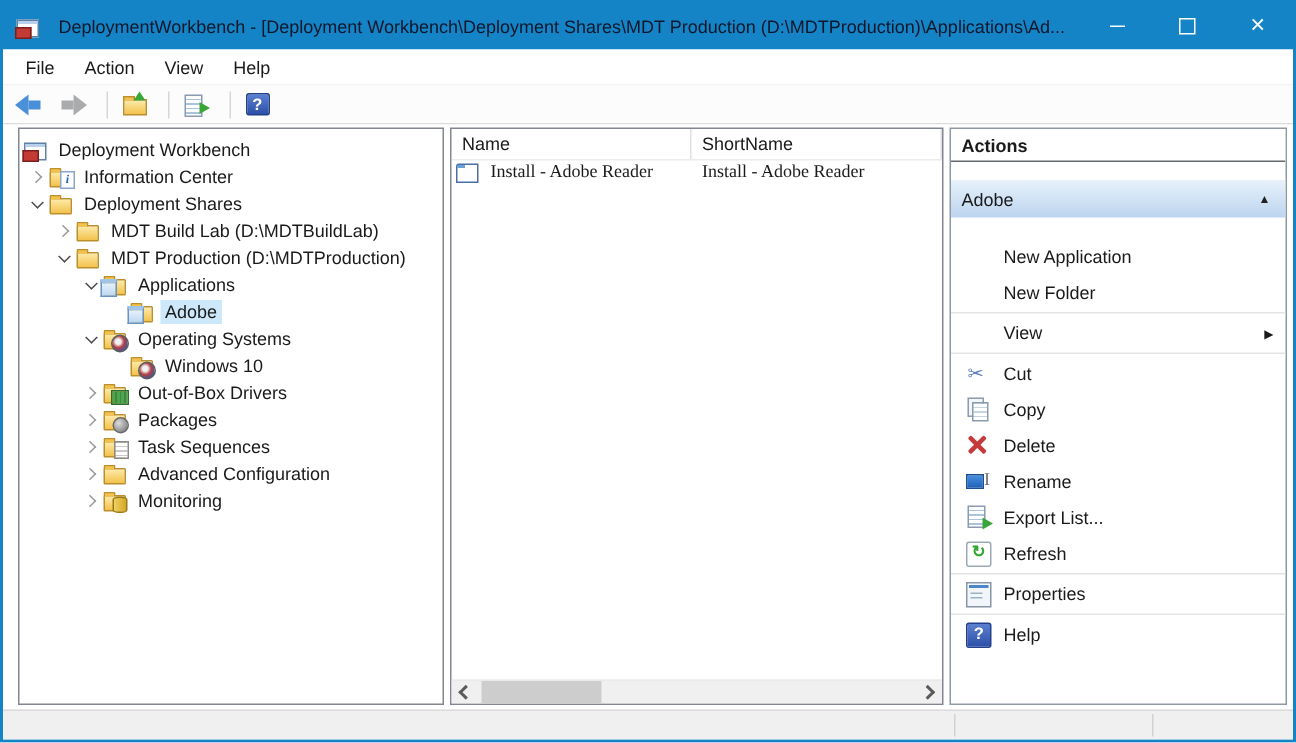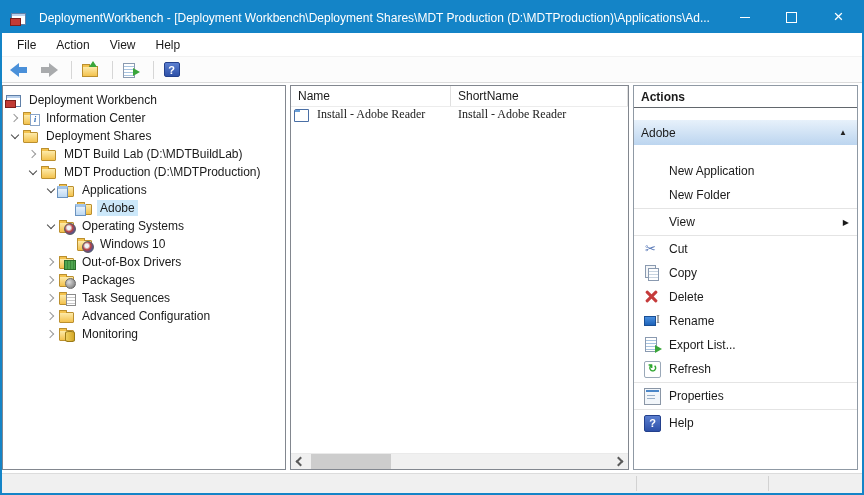--- a/index.html
+++ b/index.html
@@ -5,35 +5,35 @@
   html,body{margin:0;padding:0;background:#e8e8e8;}
   *{box-sizing:border-box;}
   .window{
     width:864px;height:495px;margin:0 auto;
     border:2px solid #1484c7;
     background:#fff;display:flex;flex-direction:column;
     font-family:"Liberation Sans",sans-serif;font-size:12px;color:#1a1a1a;
     position:relative;overflow:hidden;
   }
   
-  .titlebar{height:31px;flex:none;display:flex;align-items:center;background:#1484c7;color:#ffffff;padding-left:9px;}
+  .titlebar{height:31px;flex:none;display:flex;align-items:center;background:#1484c7;color:#0f172a;padding-left:9px;}
   .title-text{flex:1;white-space:nowrap;overflow:hidden;margin-left:8px;font-size:12px;}
   .ctl{width:47px;height:31px;flex:none;display:flex;align-items:center;justify-content:center;color:#fff;cursor:default;}
   .ctl-min::before{content:"";width:10px;height:1px;background:#fff;display:block;}
   .ctl-max::before{content:"";width:9px;height:9px;border:1px solid #fff;display:block;}
   .ctl-close::before{content:"×";font-size:17px;line-height:1;display:block;margin-top:-2px;}
   
   .menubar{height:24px;flex:none;display:flex;align-items:center;padding-left:5px;background:#fff;border-bottom:1px solid #f2f2f2;}
   .menu-item{padding:0 10px;line-height:24px;}
   
   .toolbar{height:26px;flex:none;display:flex;align-items:center;padding-left:6px;gap:4px;background:#fcfcfc;border-bottom:1px solid #dcdcdc;}
   .tb-btn{width:26px;height:22px;display:flex;align-items:center;justify-content:center;}
   .tb-sep{width:1px;height:18px;background:#d6d6d6;margin:0 3px;flex:none;}
   
-  .main{flex:1;min-height:0;display:flex;gap:4px;padding:2px 4px 3px 0;background:#fff;}
+  .main{flex:1;min-height:0;display:flex;gap:4px;padding:2px 4px 3px 10px;background:#fff;}
   .pane{border:1px solid #82878f;background:#fff;overflow:hidden;}
   .tree-pane{width:284px;flex:none;padding-top:5px;}
   .list-pane{flex:1;display:flex;flex-direction:column;}
   .actions-pane{width:225px;flex:none;border-color:#8f99a4;display:flex;flex-direction:column;gap:12px;}
   
   .tree-row{height:18px;display:flex;align-items:center;white-space:nowrap;}
   .chev{width:17px;height:18px;flex:none;display:flex;align-items:center;justify-content:center;}
   .chev-collapsed::before{content:"";width:5px;height:5px;border-top:1px solid #9a9a9a;border-right:1px solid #9a9a9a;transform:rotate(45deg);margin-right:2px;}
   .chev-expanded::before{content:"";width:5px;height:5px;border-top:1px solid #4a4a4a;border-right:1px solid #4a4a4a;transform:rotate(135deg);margin-bottom:2px;}
   .tree-label{padding:1px 3px;}

